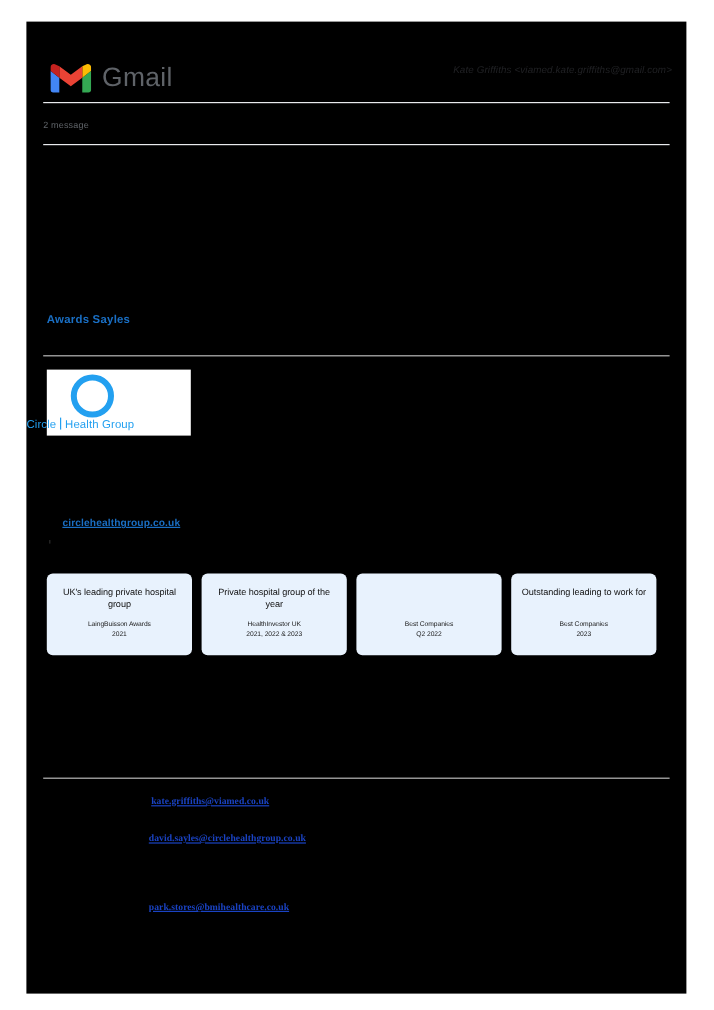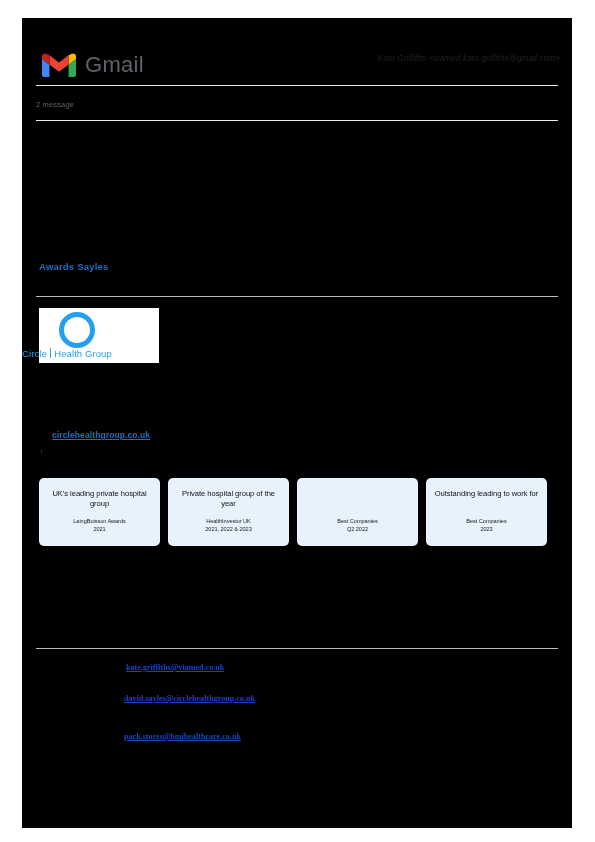--- a/index.html
+++ b/index.html
@@ -207,21 +207,21 @@
     position: absolute;
     font-size: 8px;
     font-weight: bold;
     color: #1a43c4;
     letter-spacing: 0.05px;
     white-space: nowrap;
     font-family: Liberation Serif, serif;
   }
   .fl-1 { left: 104px; top: 7px; }
   .fl-2 { left: 83px;  top: 38px; margin-left: 19px; }
-  .fl-3 { left: 102px; top: 76px; }
+  .fl-3 { left: 102px; top: 95px; }
 </style>
 </head>
 <body>
 
 <div class="page">
 
   <div class="gmail-header">
 
     <div class="gmail-brand">
       <span>

